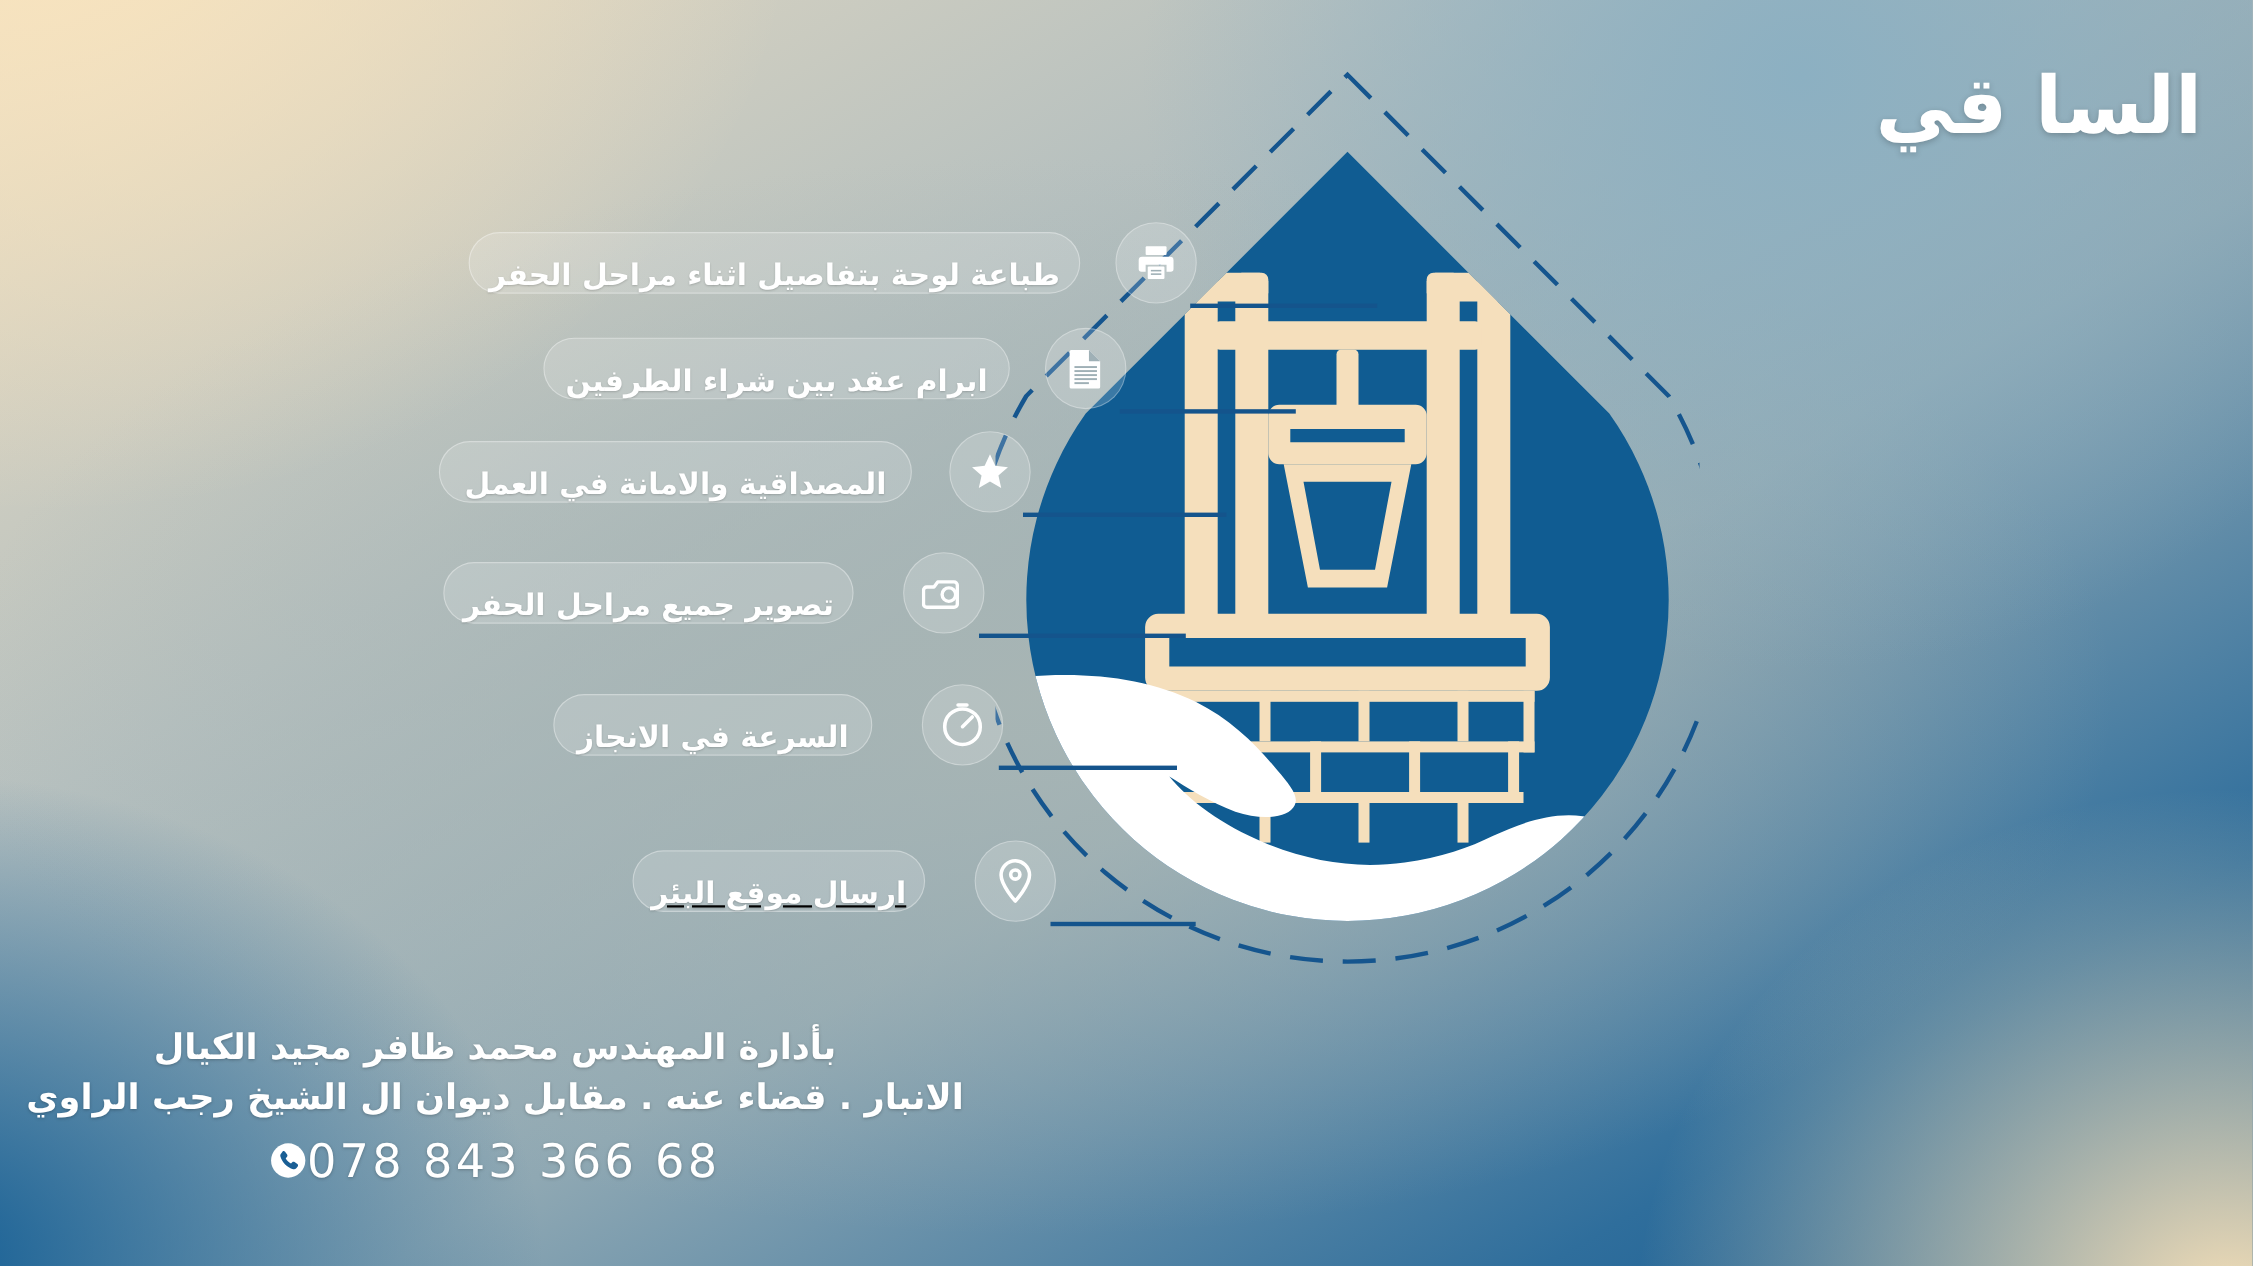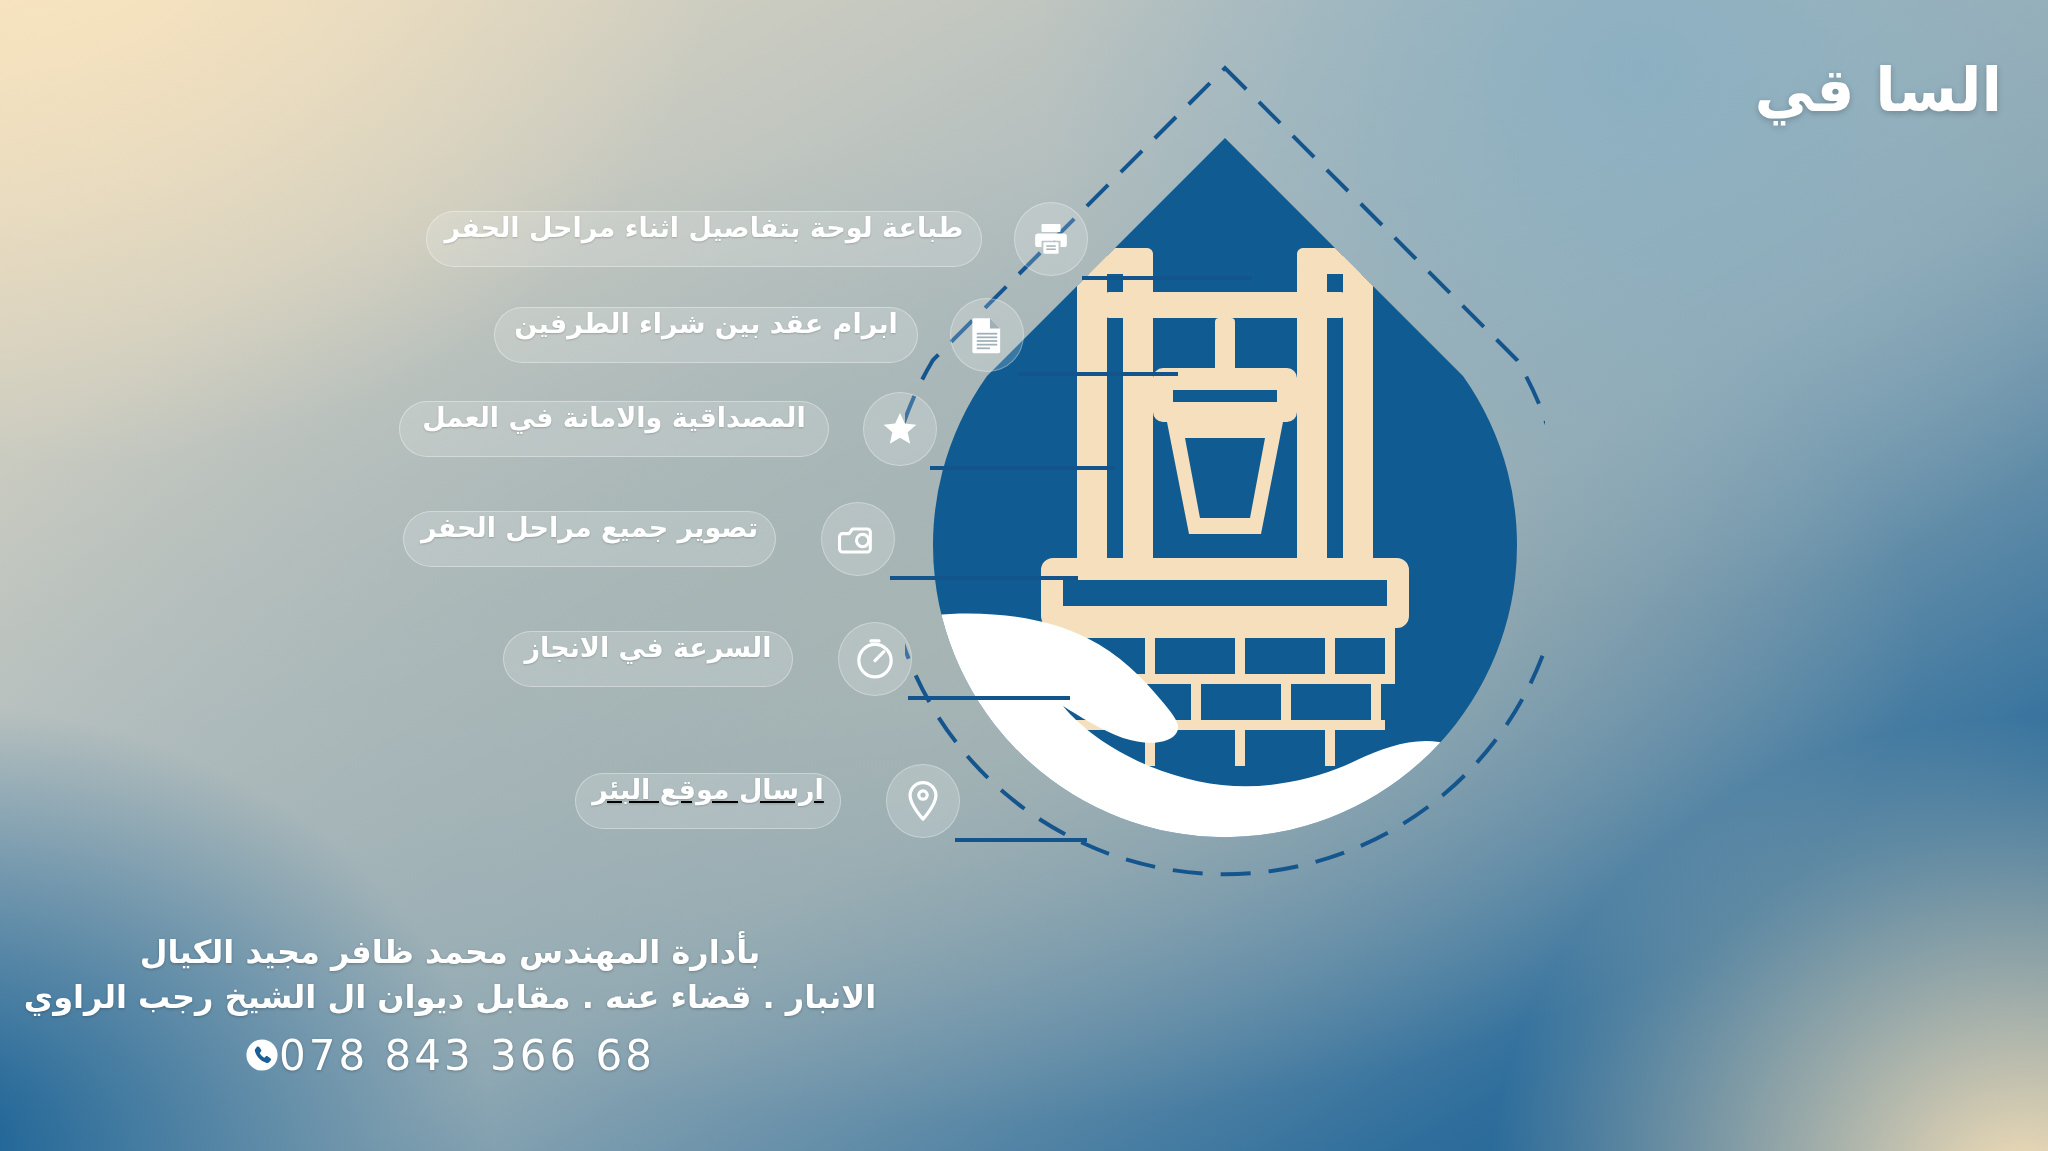--- a/index.html
+++ b/index.html
@@ -33,33 +33,33 @@
     display:flex;align-items:center;justify-content:center;
     box-sizing:border-box;
   }
   .icon-circle svg{display:block;}
 
   
   .pill{
     position:absolute;height:56px;border-radius:28px;
     background:rgba(255,255,255,0.16);
     border:1px solid rgba(255,255,255,0.34);
-    display:flex;align-items:flex-start;justify-content:center;
+    display:flex;align-items:flex-end;justify-content:center;
     box-sizing:border-box;padding:0 22px;
   }
   .pill span{
     color:#ffffff;font-size:27px;font-weight:bold;white-space:nowrap;
     direction:rtl;letter-spacing:0.3px;
     text-shadow:0 1px 2px rgba(0,0,0,0.18);
   }
 
   
   .logo{position:absolute;right:46px;top:62px;text-align:right;direction:rtl;}
   .logo-main{
-    color:#ffffff;font-size:60px;font-weight:bold;line-height:0.95;
+    color:#ffffff;font-size:72px;font-weight:bold;line-height:0.95;
     letter-spacing:2px;text-shadow:0 2px 6px rgba(0,0,0,0.22);
   }
   .logo-sub{
     color:#ffffff;font-size:40px;font-weight:bold;line-height:1.15;
     margin-top:6px;letter-spacing:3px;text-shadow:0 2px 5px rgba(0,0,0,0.22);
   }
 
   
   .footer{position:absolute;left:0;top:930px;width:900px;text-align:center;direction:rtl;}
   .footer-line{

